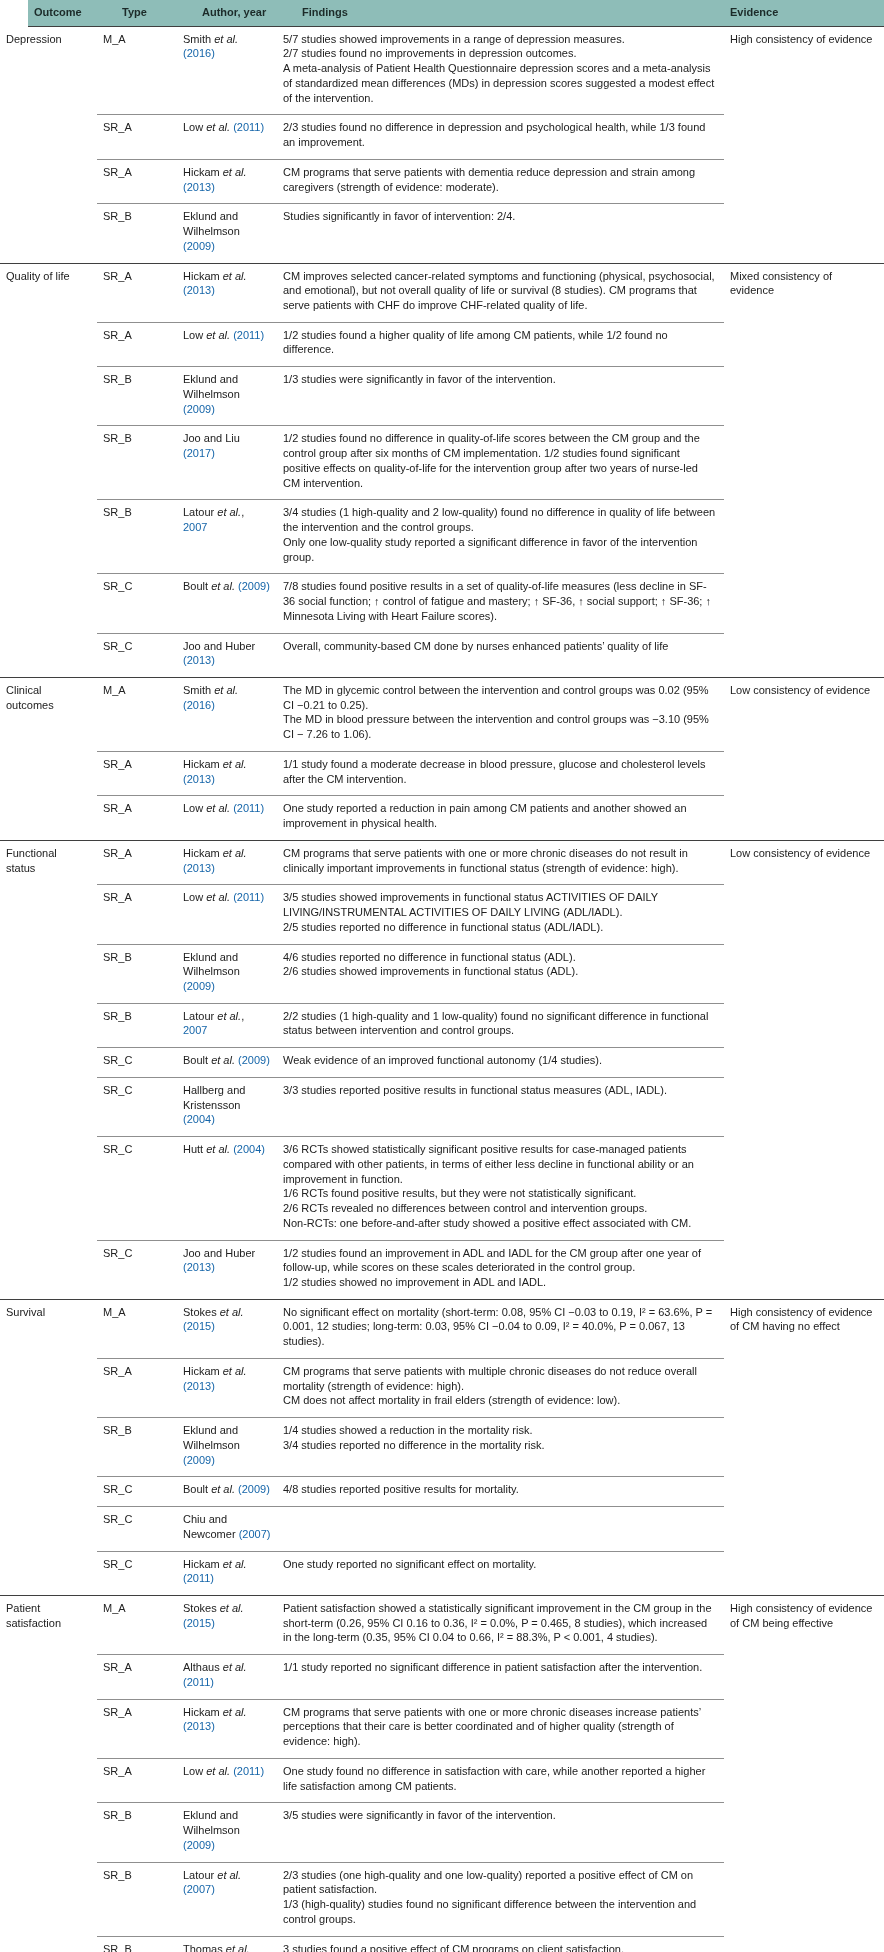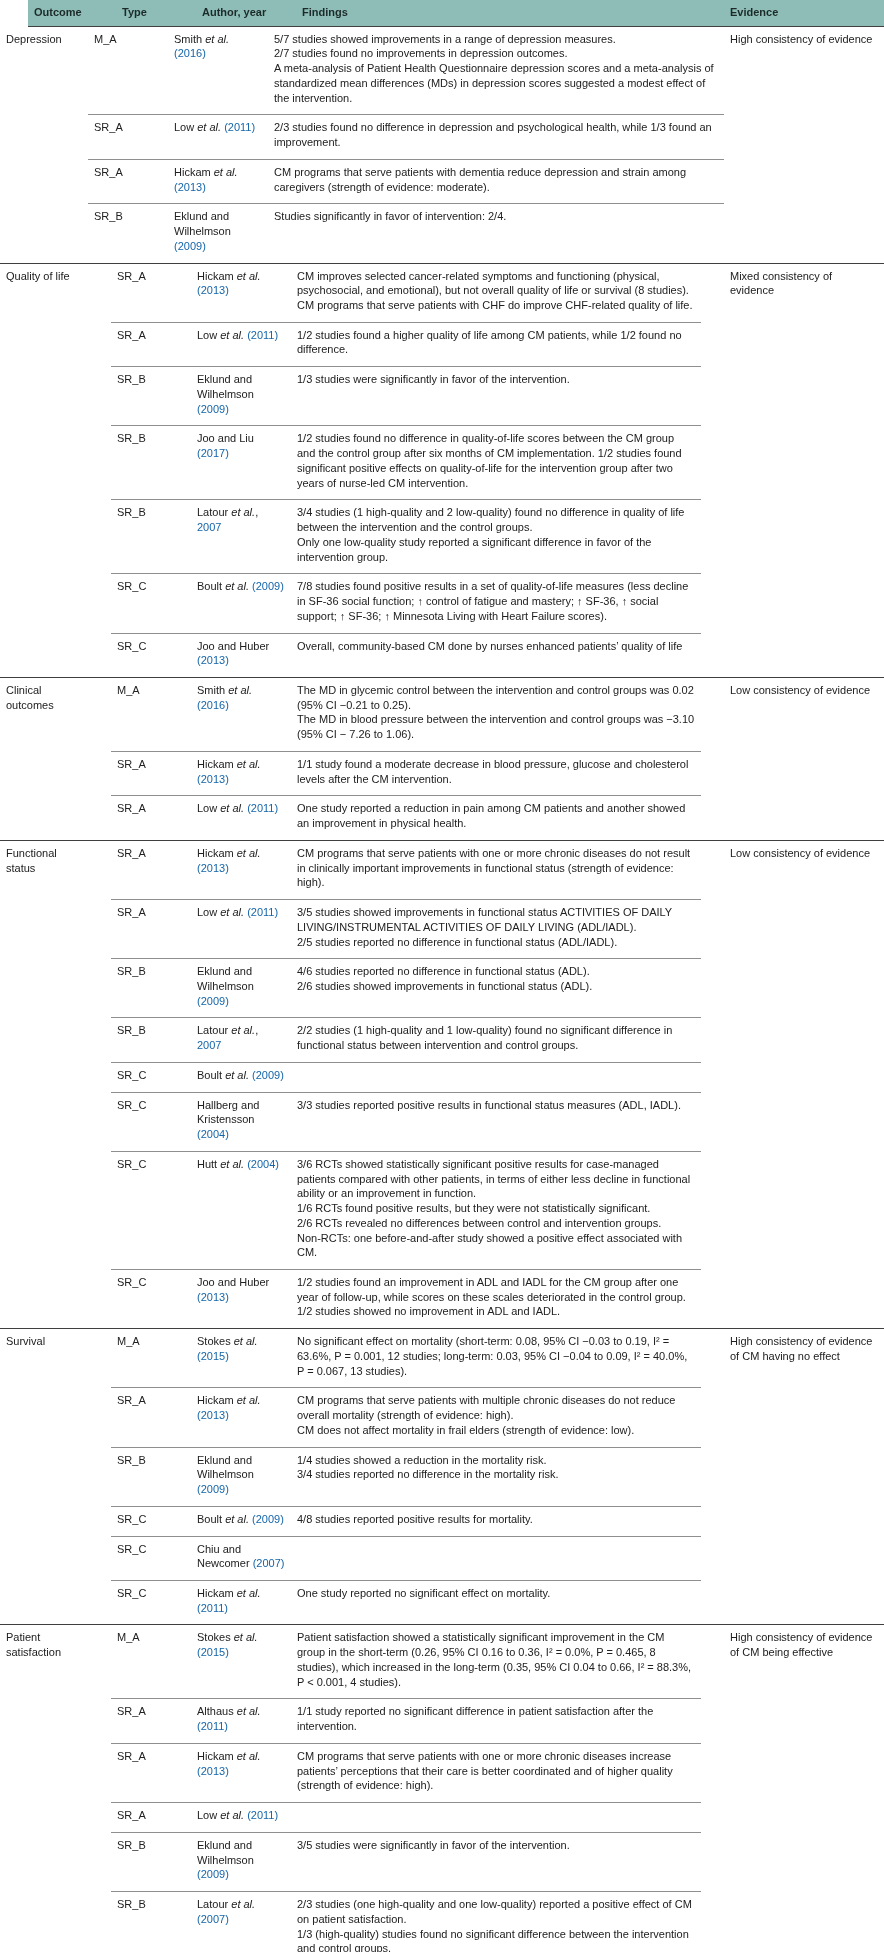--- a/index.html
+++ b/index.html
@@ -20,24 +20,24 @@
   .th {
     font-weight:bold;
     color:var(--header_text, #1c2b29);
     padding:5px 6px 6px 6px;
   }
   .tbody { border-bottom:1.5px solid var(--rule_dark, #3f3f3f); }
   .group {
     display:grid;
     grid-template-columns:88px 1fr 160px;
   }
-  .group + .group { border-top:1.5px solid var(--rule_dark, #3f3f3f);gap:23px; }
+  .group + .group { border-top:1.5px solid var(--rule_dark, #3f3f3f); }
   .td { padding:5px 6px 9px 6px; }
   .rows { display:flex; flex-direction:column; }
-  .row { display:grid; grid-template-columns:80px 100px 1fr; }
+  .row { display:grid; grid-template-columns:80px 100px 1fr;margin-left:9px; }
   .row + .row { border-top:1px solid var(--rule_light, #8f8f8f); }
   .findings { white-space:pre-line; }
   .etal { font-style:italic;text-align:right; }
   .year {
     color:var(--link_blue, #1565a9);
     text-decoration:none;
     cursor:pointer;
   }
 </style>
 </head>
@@ -165,20 +165,21 @@
 2/6 studies showed improvements in functional status (ADL).</div>
   </div>
           <div class="row">
     <div class="td type">SR_B</div>
     <div class="td author"><span>Latour</span> <span class="etal">et al.</span>, <a class="year">2007</a></div>
     <div class="td findings">2/2 studies (1 high-quality and 1 low-quality) found no significant difference in functional status between intervention and control groups.</div>
   </div>
           <div class="row">
     <div class="td type">SR_C</div>
     <div class="td author"><span>Boult</span> <span class="etal">et al.</span> <a class="year">(2009)</a></div>
+    <div class="td findings">Weak evidence of an improved functional autonomy (1/4 studies).</div>
   </div>
           <div class="row">
     <div class="td type">SR_C</div>
     <div class="td author"><span>Hallberg and Kristensson</span> <a class="year">(2004)</a></div>
     <div class="td findings">3/3 studies reported positive results in functional status measures (ADL, IADL).</div>
   </div>
           <div class="row">
     <div class="td type">SR_C</div>
     <div class="td author"><span>Hutt</span> <span class="etal">et al.</span> <a class="year">(2004)</a></div>
     <div class="td findings">3/6 RCTs showed statistically significant positive results for case-managed patients compared with other patients, in terms of either less decline in functional ability or an improvement in function.
@@ -246,20 +247,21 @@
     <div class="td findings">1/1 study reported no significant difference in patient satisfaction after the intervention.</div>
   </div>
           <div class="row">
     <div class="td type">SR_A</div>
     <div class="td author"><span>Hickam</span> <span class="etal">et al.</span> <a class="year">(2013)</a></div>
     <div class="td findings">CM programs that serve patients with one or more chronic diseases increase patients’ perceptions that their care is better coordinated and of higher quality (strength of evidence: high).</div>
   </div>
           <div class="row">
     <div class="td type">SR_A</div>
     <div class="td author"><span>Low</span> <span class="etal">et al.</span> <a class="year">(2011)</a></div>
+    <div class="td findings">One study found no difference in satisfaction with care, while another reported a higher life satisfaction among CM patients.</div>
   </div>
           <div class="row">
     <div class="td type">SR_B</div>
     <div class="td author"><span>Eklund and Wilhelmson</span> <a class="year">(2009)</a></div>
     <div class="td findings">3/5 studies were significantly in favor of the intervention.</div>
   </div>
           <div class="row">
     <div class="td type">SR_B</div>
     <div class="td author"><span>Latour</span> <span class="etal">et al.</span> <a class="year">(2007)</a></div>
     <div class="td findings">2/3 studies (one high-quality and one low-quality) reported a positive effect of CM on patient satisfaction.

